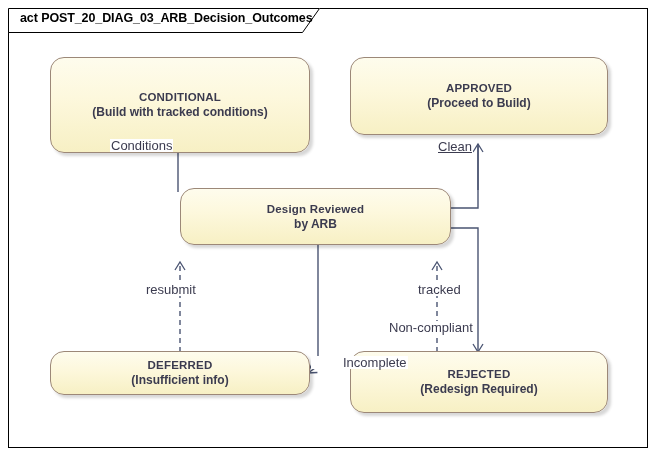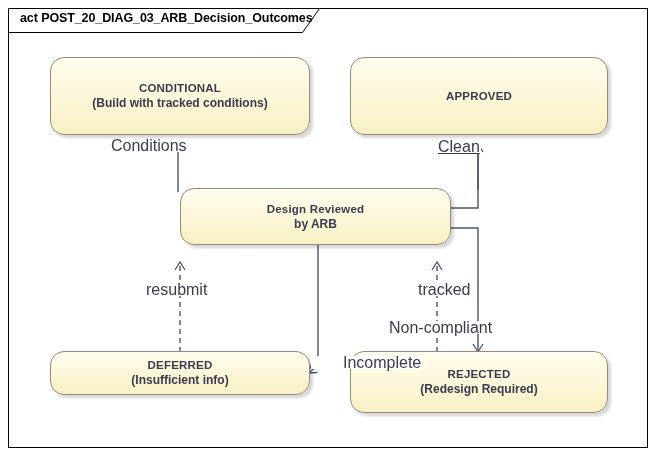--- a/index.html
+++ b/index.html
@@ -58,21 +58,21 @@
     line-height:15px;text-align:center;
   }
   .node.plain .ttl{font-weight:bold;}
   .node.center .ttl,.node.center .sub{font-weight:bold;}
 
   
   #edges{position:absolute;left:0;top:0;width:658px;height:462px;z-index:1;}
 
   .edge-label{
     position:absolute;
-    font-size:16px;
+    font-size:13px;
     color:#3b3b4f;
     background:#ffffff;
     white-space:nowrap;
     z-index:5;
     padding:0 1px;
     line-height:13px;
   }
 </style>
 </head>
 <body>
@@ -117,27 +117,28 @@
 
     <g>
       <path d="M180,352 L180,262" fill="none" stroke="#4a5472" stroke-width="1.4" stroke-dasharray="5,4" marker-end="url(#openArrow)"></path>
     </g>
 
     <g>
       <path d="M437,352 L437,262" fill="none" stroke="#4a5472" stroke-width="1.4" stroke-dasharray="5,4" marker-end="url(#openArrow)"></path>
     </g>
   </svg>
 
-  <div class="node plain" style="left:50px;top:57px;width:260px;height:78px;">
+  <div class="node plain" style="left:50px;top:57px;width:260px;height:96px;">
     <div class="ttl">CONDITIONAL</div>
     <div class="sub">(Build with tracked conditions)</div>
   </div>
 
   <div class="node plain" style="left:350px;top:57px;width:258px;height:78px;">
     <div class="ttl">APPROVED</div>
+    <div class="sub">(Proceed to Build)</div>
   </div>
 
   <div class="node center" style="left:180px;top:188px;width:271px;height:57px;justify-content:center;">
     <div class="ttl">Design Reviewed</div>
     <div class="sub">by ARB</div>
   </div>
 
   <div class="node plain" style="left:50px;top:351px;width:260px;height:44px;">
     <div class="ttl">DEFERRED</div>
     <div class="sub">(Insufficient info)</div>

